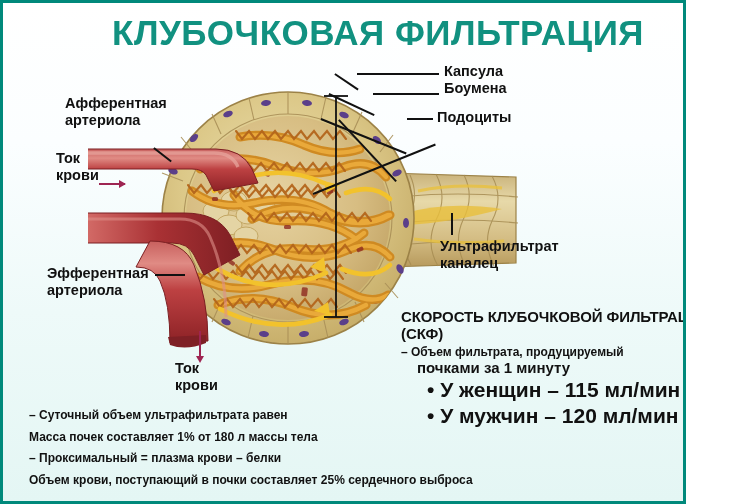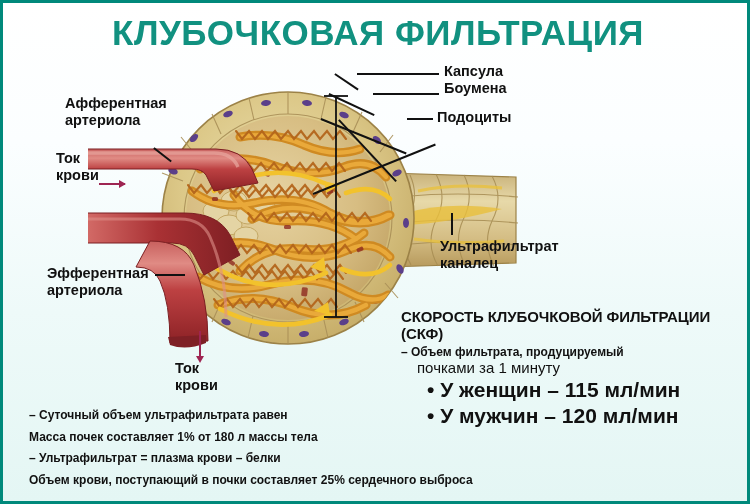--- a/index.html
+++ b/index.html
@@ -1,21 +1,21 @@
 <!DOCTYPE html>
 <html><head>
 <meta charset="utf-8">
 <style>
   html,body{margin:0;padding:0;}
   body{
     width:750px;height:504px;overflow:hidden;
     font-family:"Liberation Sans","DejaVu Sans",sans-serif;
   }
   #poster{
-    position:relative;width:750px;height:504px;box-sizing:border-box;
+    position:relative;width:686px;height:504px;box-sizing:border-box;
     border:3px solid #00897b;
     background:linear-gradient(180deg,#ffffff 0%,#fbfeff 28%,#eefaf9 62%,#e4f6f4 100%);
     overflow:hidden;
   }
 
   
   #title{
     position:absolute;left:0;top:10px;width:750px;text-align:center;
     font-size:35px;font-weight:bold;letter-spacing:.5px;
     color:#119180;
@@ -49,21 +49,21 @@
     content:"";position:absolute;bottom:-7px;left:-3.2px;
     border-top:7px solid #9e2552;
     border-left:4.2px solid transparent;border-right:4.2px solid transparent;
   }
 
   
   .block{position:absolute;color:#111;}
   #gfr-block{left:398px;top:305px;width:345px;}
   #gfr-block .head{font-size:15px;font-weight:bold;letter-spacing:-.1px;}
   #gfr-block .l1{font-size:12px;font-weight:bold;margin-top:3px;}
-  #gfr-block .l2{font-size:15px;font-weight:normal;margin-left:16px;}
+  #gfr-block .l2{font-size:15px;font-weight:bold;margin-left:16px;}
   #gfr-block .b{font-size:21px;font-weight:bold;margin-left:26px;margin-top:2px;}
 
   #facts{left:26px;top:402px;width:420px;}
   #facts div{font-size:12px;font-weight:bold;line-height:21.5px;white-space:nowrap;}
 
   
   #fig{position:absolute;left:85px;top:70px;width:430px;height:290px;}
   #fig svg{display:block;}
 </style>
 </head>
@@ -304,17 +304,17 @@
     <div class="head">СКОРОСТЬ КЛУБОЧКОВОЙ ФИЛЬТРАЦИИ (СКФ)</div>
     <div class="l1">– Объем фильтрата, продуцируемый</div>
     <div class="l2">почками за 1 минуту</div>
     <div class="b">• У женщин – 115 мл/мин</div>
     <div class="b">• У мужчин – 120 мл/мин</div>
   </div>
 
   <div class="block" id="facts">
     <div>– Суточный объем ультрафильтрата равен</div>
     <div>Масса почек составляет 1% от 180 л массы тела</div>
-    <div>– Ультрафильтрат = плазма крови – белки</div>
+    <div>– Проксимальный = плазма крови – белки</div>
     <div>Объем крови, поступающий в почки составляет 25% сердечного выброса</div>
   </div>
 
 </div>
 
 </body></html>

